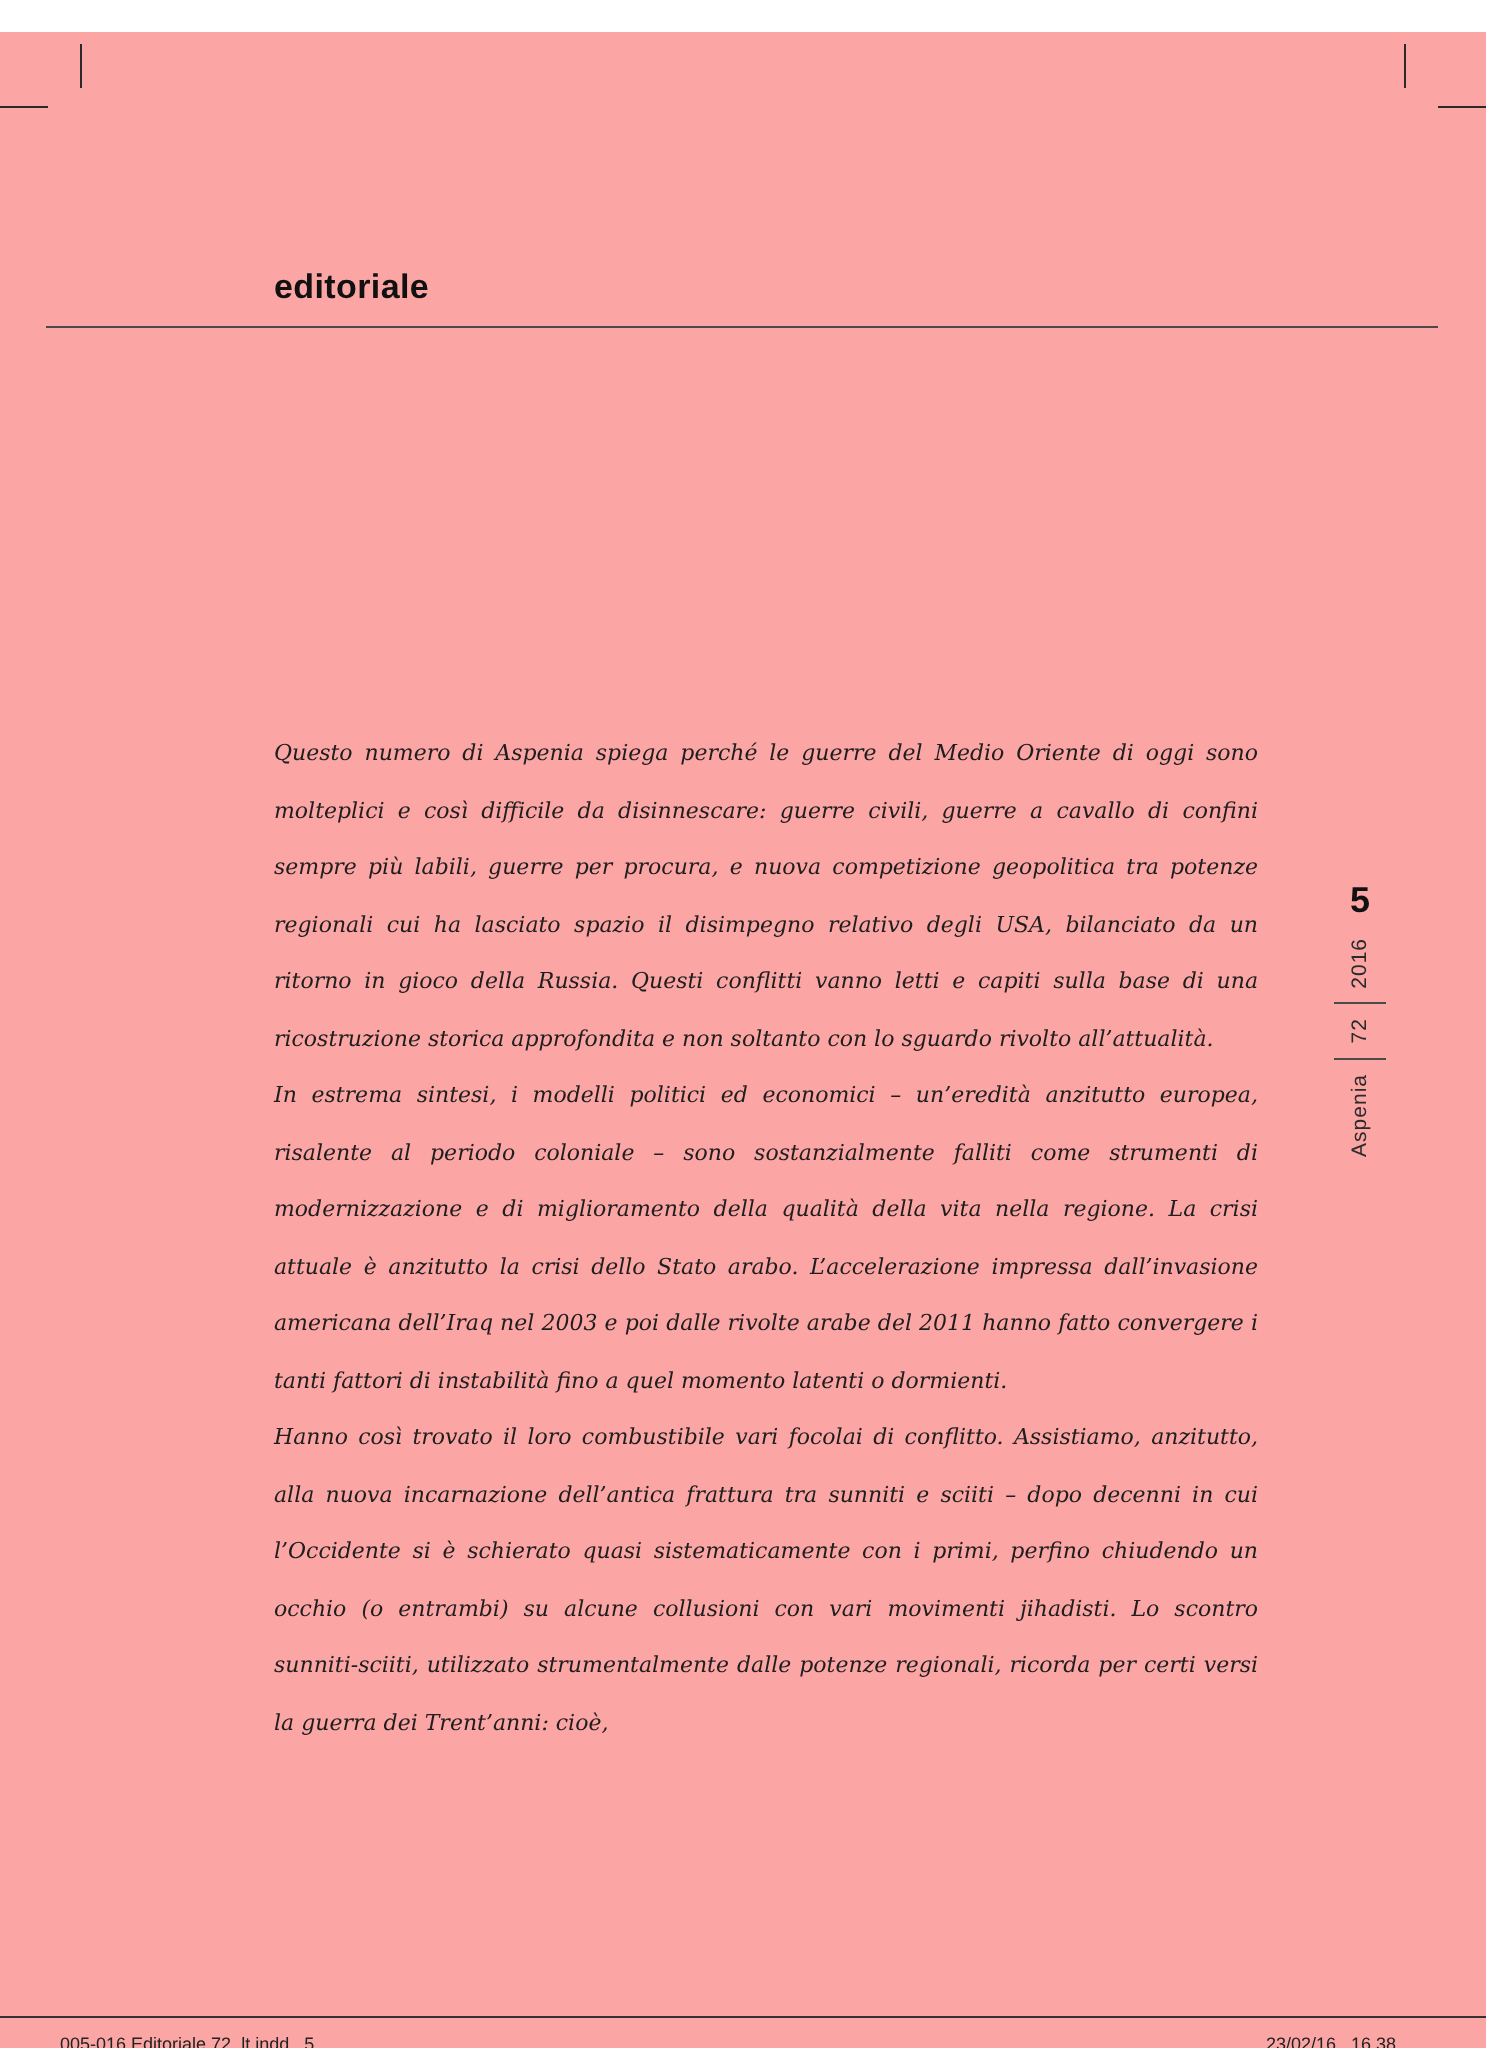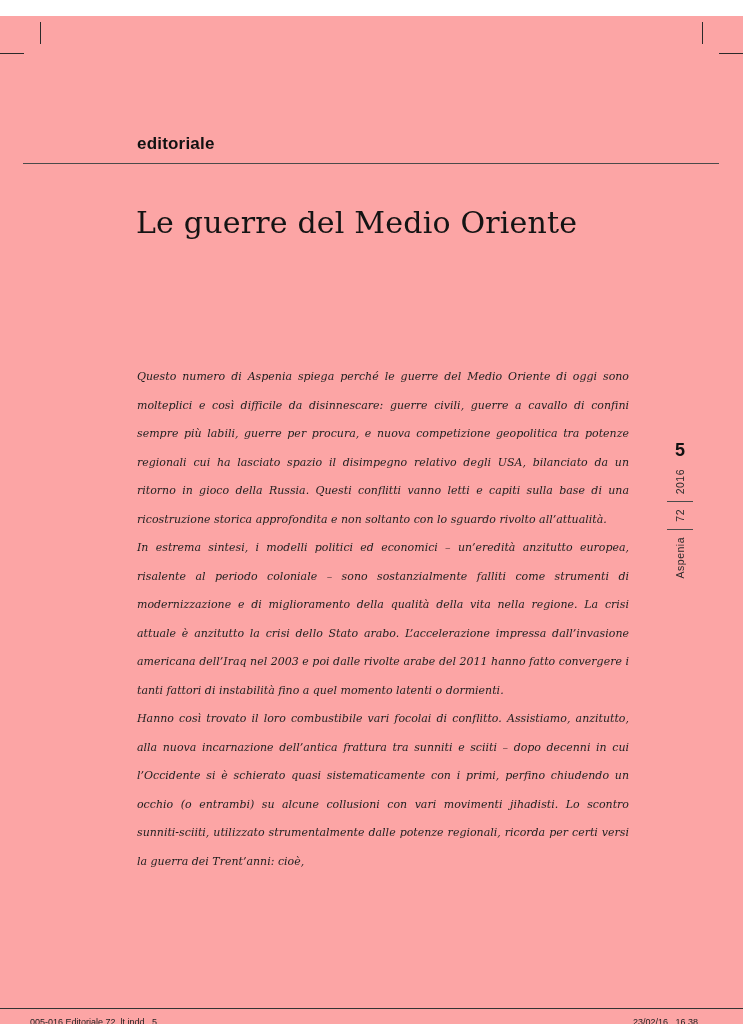--- a/index.html
+++ b/index.html
@@ -114,21 +114,21 @@
 
   <div class="crop-v" style="left:40px; top:6px; height:22px;"></div>
   <div class="crop-v" style="left:702px; top:6px; height:22px;"></div>
   <div class="crop-h" style="left:0; top:37px; width:24px;"></div>
   <div class="crop-h" style="right:0; top:37px; width:24px;"></div>
 
   <div class="header-label">editoriale</div>
   <div class="header-rule"></div>
 
   <h1 class="article-title">
-    <span>Le guerre del Medio Oriente</span><br>
+    <br>
   </h1>
 
   <div class="body-col">
     <p>Questo numero di Aspenia spiega perché le guerre del Medio Oriente di oggi sono molteplici e così difficile da disinnescare: guerre civili, guerre a cavallo di confini sempre più labili, guerre per procura, e nuova competizione geopolitica tra potenze regionali cui ha lasciato spazio il disimpegno relativo degli USA, bilanciato da un ritorno in gioco della Russia. Questi conflitti vanno letti e capiti sulla base di una ricostruzione storica approfondita e non soltanto con lo sguardo rivolto all’attualità.</p>
     <p>In estrema sintesi, i modelli politici ed economici – un’eredità anzitutto europea, risalente al periodo coloniale – sono sostanzialmente falliti come strumenti di modernizzazione e di miglioramento della qualità della vita nella regione. La crisi attuale è anzitutto la crisi dello Stato arabo. L’accelerazione impressa dall’invasione americana dell’Iraq nel 2003 e poi dalle rivolte arabe del 2011 hanno fatto convergere i tanti fattori di instabilità fino a quel momento latenti o dormienti.</p>
     <p>Hanno così trovato il loro combustibile vari focolai di conflitto. Assistiamo, anzitutto, alla nuova incarnazione dell’antica frattura tra sunniti e sciiti – dopo decenni in cui l’Occidente si è schierato quasi sistematicamente con i primi, perfino chiudendo un occhio (o entrambi) su alcune collusioni con vari movimenti jihadisti. Lo scontro sunniti-sciiti, utilizzato strumentalmente dalle potenze regionali, ricorda per certi versi la guerra dei Trent’anni: cioè,</p>
   </div>
 
   <div class="margin-page-number">5</div>
   <div class="spine">

